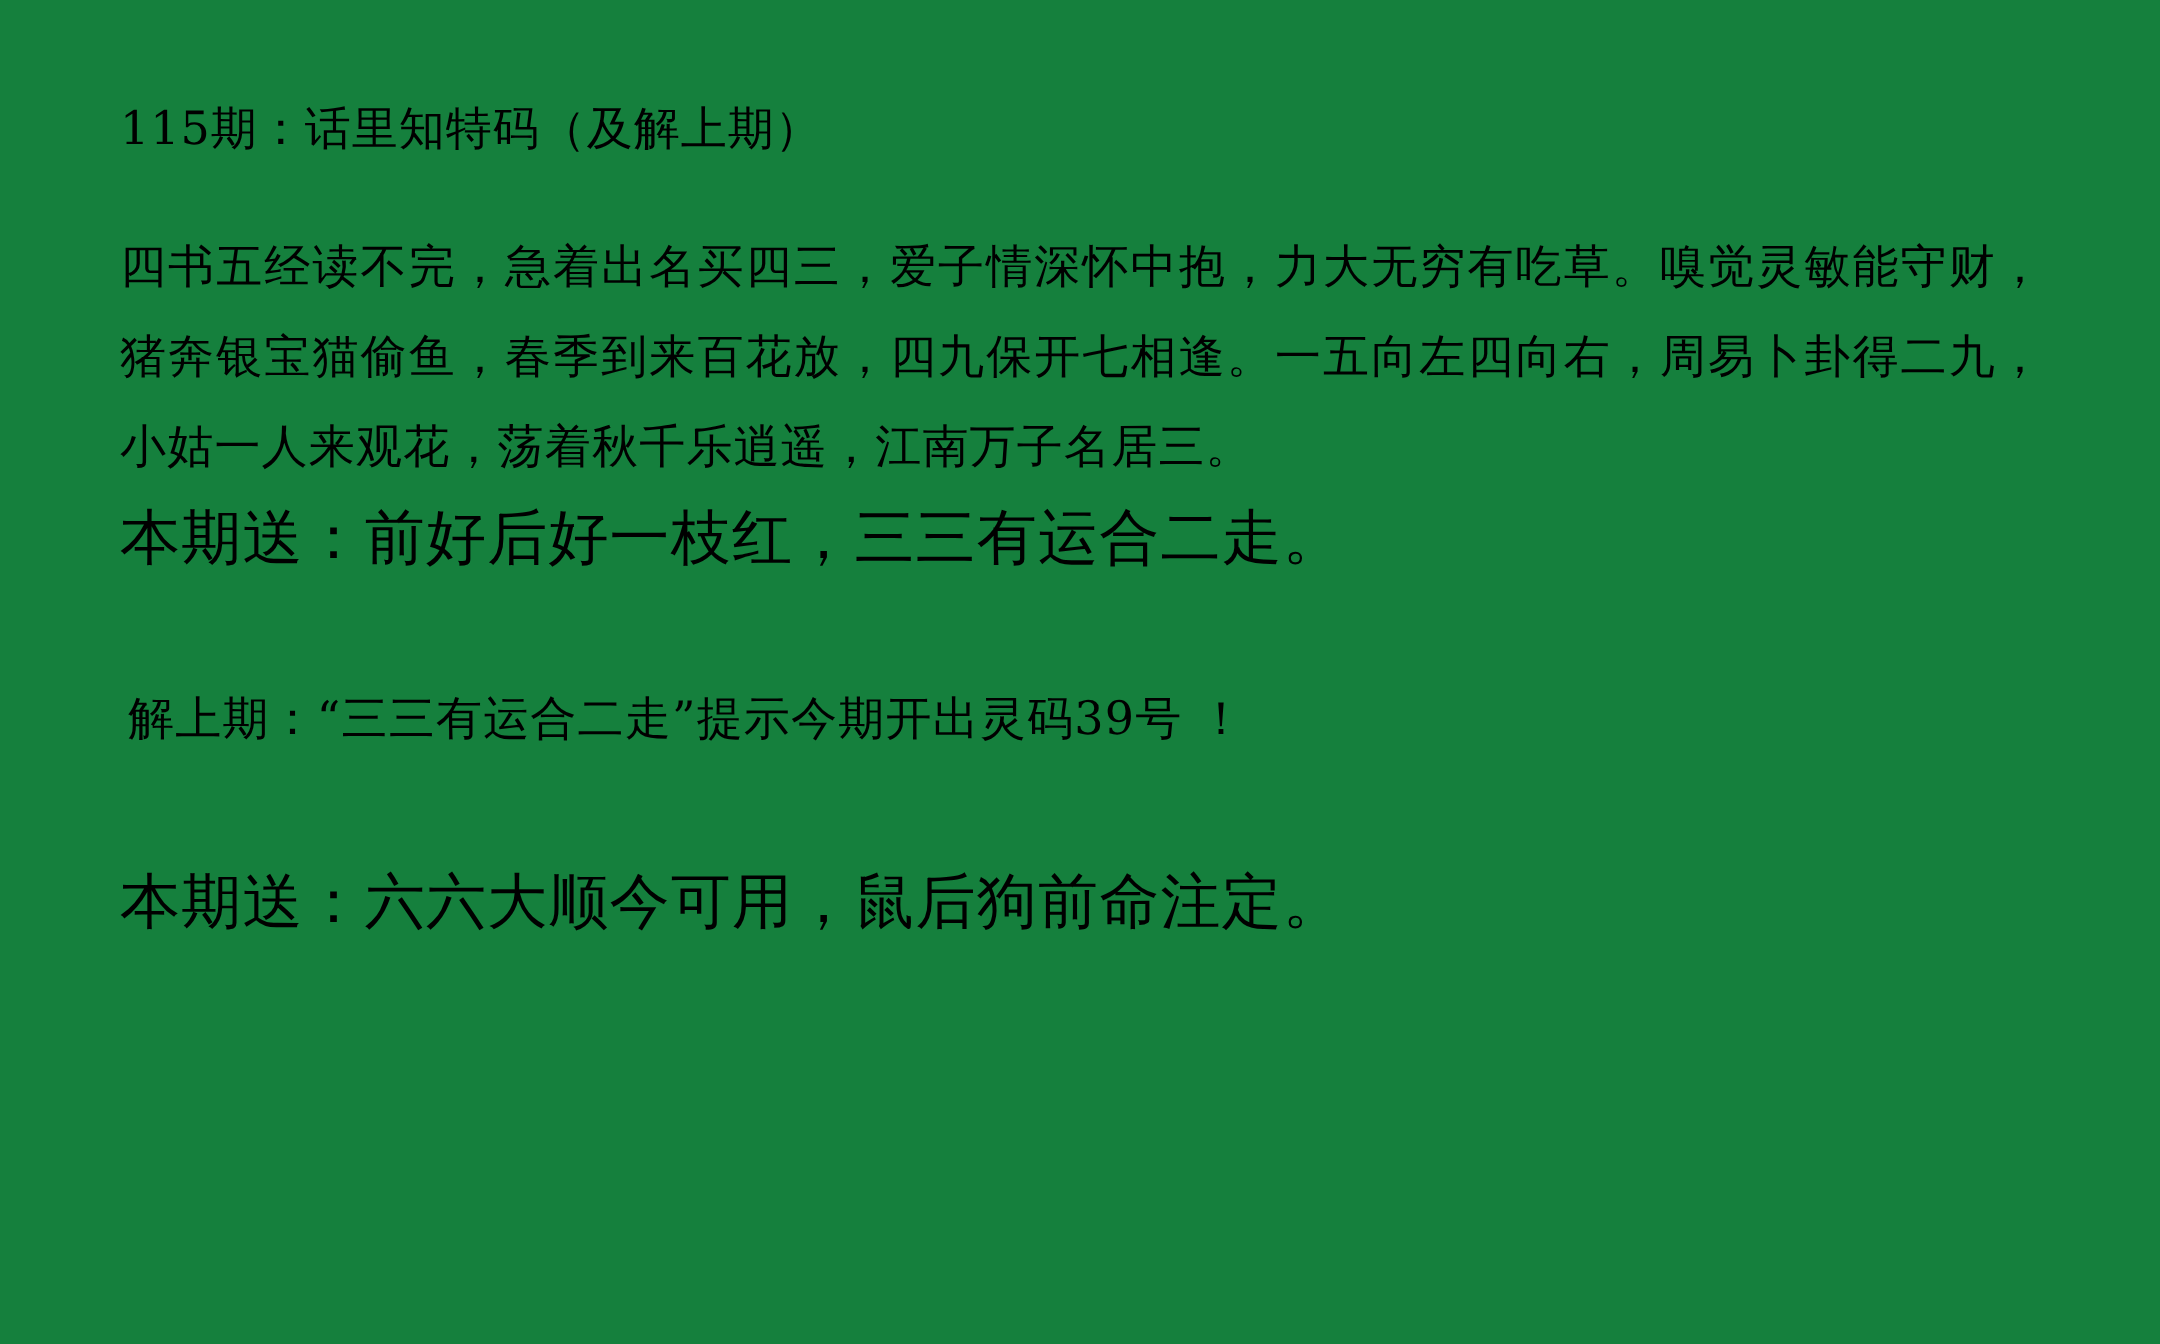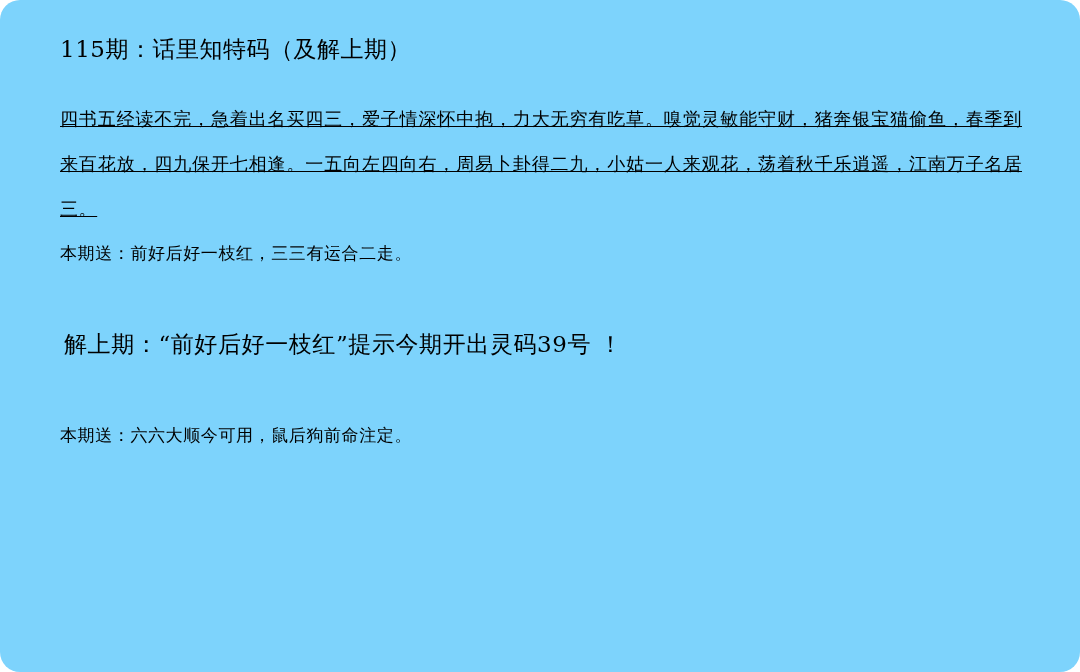--- a/index.html
+++ b/index.html
@@ -11,49 +11,47 @@
     width: 1080px;
     height: 672px;
     overflow: hidden;
     font-family: "DejaVu Serif", "Liberation Serif", serif;
     color: #000000;
   }
   .page {
     width: 1080px;
     height: 672px;
     box-sizing: border-box;
-    padding: 24px 58px 0 60px;
-    background: #7dd3fc;
-    border-radius: 20px;
+    padding: 40px 58px 0 60px;
+    background: #15803d;
   }
   .title {
     font-size: 23px;
     line-height: 34px;
     letter-spacing: 0.5px;
     margin: 8px 0 0 0;
     white-space: pre;
   }
   .spacer-lg {
     height: 46px;
   }
   .spacer-md {
     height: 30px;
   }
   .para {
     margin: 0;
-    font-size: 18px;
+    font-size: 23px;
     line-height: 45px;
     letter-spacing: 0.6px;
     text-align: justify;
     text-justify: inter-ideograph;
-    text-decoration: underline;
   }
   .sendline {
     margin: 0;
-    font-size: 17px;
+    font-size: 30px;
     line-height: 45px;
     letter-spacing: 0.6px;
     white-space: pre;
   }
   .solveline {
     margin: 0;
     font-size: 23px;
     line-height: 45px;
     letter-spacing: 0.6px;
     white-space: pre;
@@ -70,20 +68,20 @@
   <div class="title">115期：话里知特码（及解上期）</div>
 
   <div class="spacer-md"></div>
 
   <div class="para">四书五经读不完，急着出名买四三，爱子情深怀中抱，力大无穷有吃草。嗅觉灵敏能守财，猪奔银宝猫偷鱼，春季到来百花放，四九保开七相逢。一五向左四向右，周易卜卦得二九，小姑一人来观花，荡着秋千乐逍遥，江南万子名居三。</div>
 
   <div class="sendline"><span>本期送：</span><span>前好后好一枝红，三三有运合二走。</span></div>
 
   <div class="spacer-lg"></div>
 
-  <div class="solveline indent-1"><span>解上期：</span><span>“前好后好一枝红”提示今期开出灵码39号 ！</span></div>
+  <div class="solveline indent-1"><span>解上期：</span><span>“三三有运合二走”提示今期开出灵码39号 ！</span></div>
 
   <div class="spacer-lg"></div>
 
 
   <div class="sendline"><span>本期送：</span><span>六六大顺今可用，鼠后狗前命注定。</span></div>
 
 </div>
 
 </body></html>

